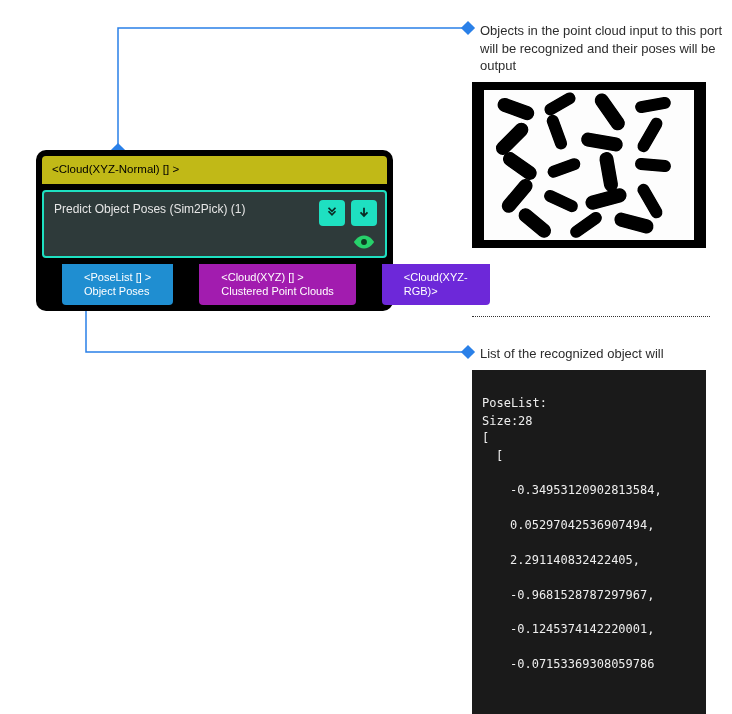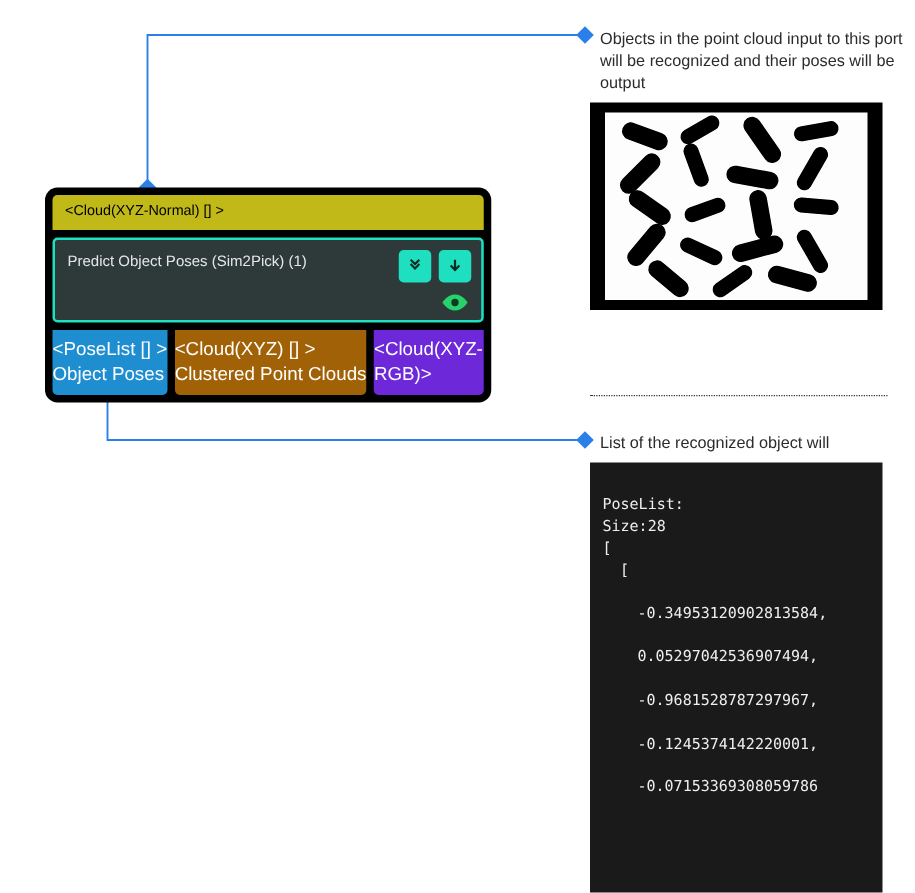--- a/index.html
+++ b/index.html
@@ -70,28 +70,29 @@
     color: #27d16b;
   }
   .eye-ico svg { display:block; }
 
   .outputs-row {
     display: flex;
     gap: 6px;
     margin-top: 6px;
   }
   .out-port {
-    padding: 6px 0;
+    padding: 6px 22px;
     border-radius: 0 0 4px 4px;
-    font-size: 15px;
+    font-size: 11px;
     line-height: 1.35;
     color: #fff;
+    margin-left: 20px;
   }
   .out1 { background: #1f8ed1; flex: 0 0 auto; }
-  .out2 { background: #a16207; flex: 0 0 auto; }
+  .out2 { background: #a21caf; flex: 0 0 auto; }
   .out3 { background: #6d28d9; flex: 1 1 auto; }
 
   
   .anno {
     position: absolute;
     color: #2c2c2c;
     font-size: 13px;
     line-height: 1.35;
     width: 245px;
   }
@@ -246,20 +247,21 @@
   </div>
 </div>
 
 <div class="pose-panel">
 <span>PoseList:</span>
 <span>Size:28</span>
 <span>[</span>
 <span class="br">[</span>
 <span class="ind"><span>-0.34953120902813584</span>,</span>
 <span class="ind"><span>0.05297042536907494</span>,</span>
+<span class="ind"><span>2.291140832422405</span>,</span>
 <span class="ind"><span>-0.9681528787297967</span>,</span>
 <span class="ind"><span>-0.1245374142220001</span>,</span>
 <span class="ind"><span>-0.07153369308059786</span></span>
 
 
 
 
 
 
 

